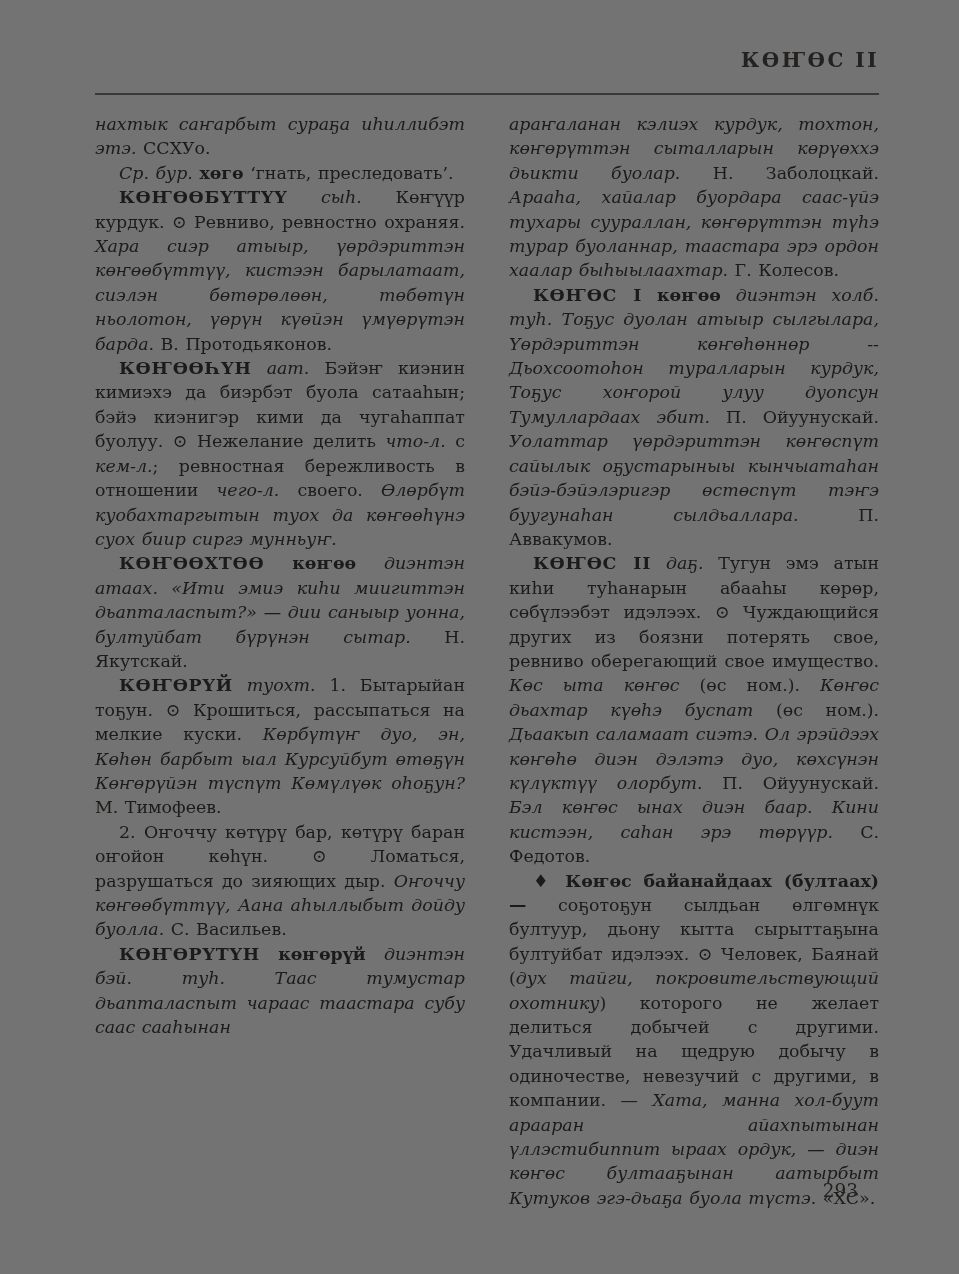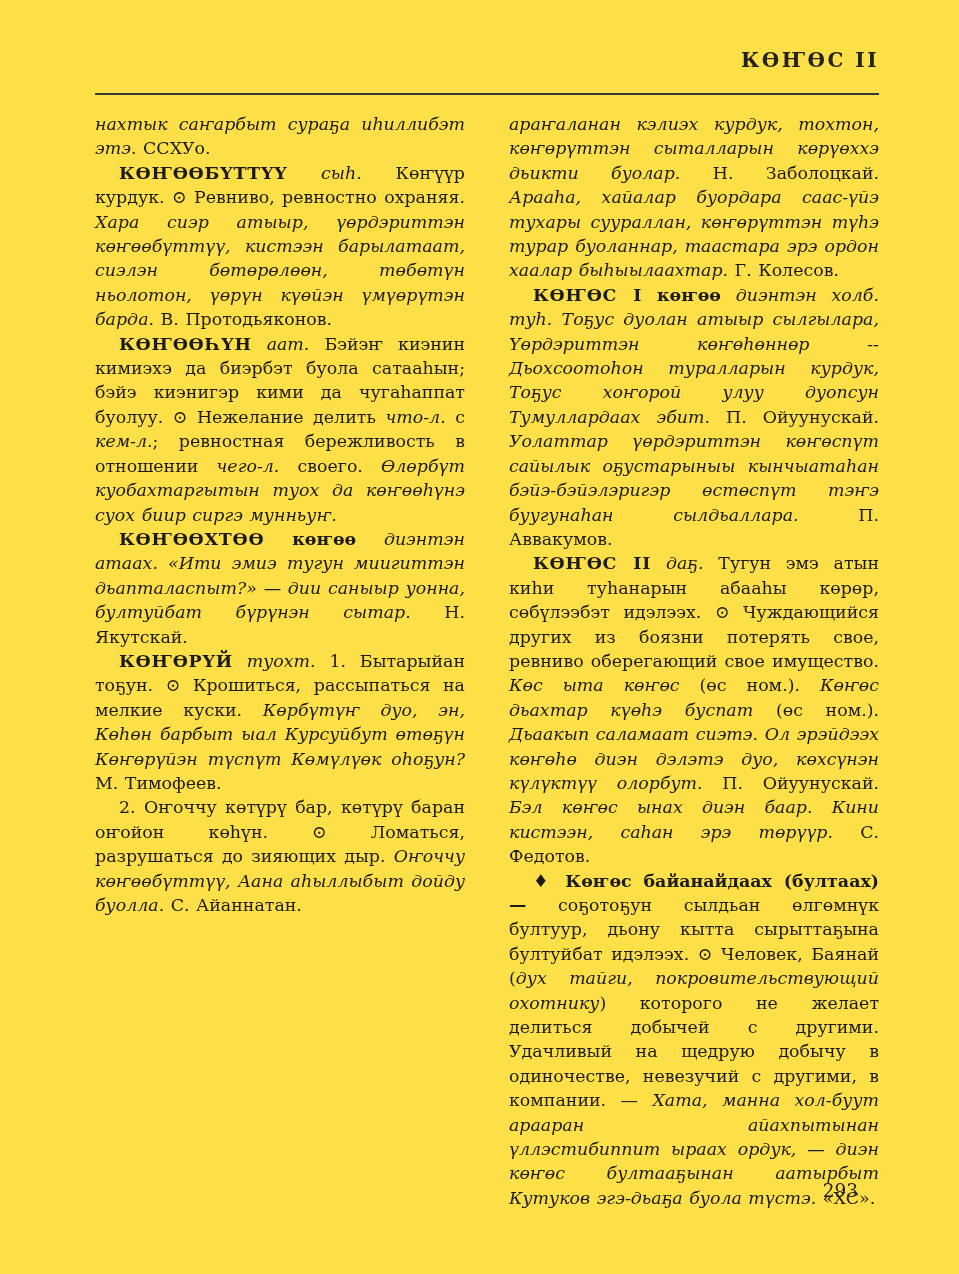--- a/index.html
+++ b/index.html
@@ -2,21 +2,21 @@
 <html><head>
 <meta charset="utf-8">
 <style>
   html, body { margin: 0; padding: 0; }
   body { background: #d9d9d9; }
   .page {
     position: relative;
     width: 959px;
     height: 1274px;
     margin: 0 auto;
-    background: #fde047;
+    background: #737373;
     color: #1d1b19;
     font-family: "DejaVu Serif", "DejaVu Sans", serif;
     overflow: hidden;
   }
   .running-header {
     position: absolute;
     top: 48px; left: 95px; right: 80px;
     text-align: right;
     font-weight: bold;
     font-size: 20px;
@@ -61,25 +61,27 @@
 </style>
 </head>
 <body>
 
 <div class="page">
   <div class="running-header">КӨҤӨС II</div>
   <div class="header-rule"></div>
   <div class="columns">
     <div class="col">
         <p class="para"><span class="seg-i">нахтык саҥарбыт сураҕа иһиллибэт этэ.</span><span> ССХУо.</span></p>
+        <p class="para indent"><span class="seg-i">Ср. бур. </span><span class="seg-b">хөгө</span><span> ‘гнать, преследовать’.</span></p>
         <p class="para indent"><span class="seg-h">КӨҤӨӨБҮТТҮҮ</span><span class="seg-i"> сыһ. </span><span>Көҥүүр курдук. ⊙ Ревниво, ревностно охраняя. </span><span class="seg-i">Хара сиэр атыыр, үөрдэриттэн </span><span class="seg-iu">көҥөөбүттүү</span><span class="seg-i">, кистээн барылатаат, сиэлэн бөтөрөлөөн, төбөтүн ньолотон, үөрүн күөйэн үмүөрүтэн барда.</span><span> В. Протодьяконов.</span></p>
         <p class="para indent"><span class="seg-h">КӨҤӨӨҺҮН</span><span class="seg-i"> аат. </span><span>Бэйэҥ киэнин кимиэхэ да биэрбэт буола сатааһын; бэйэ киэнигэр кими да чугаһаппат буолуу. ⊙ Нежелание делить </span><span class="seg-i">что-л.</span><span> с </span><span class="seg-i">кем-л.</span><span>; ревностная бережливость в отношении </span><span class="seg-i">чего-л.</span><span> своего. </span><span class="seg-i">Өлөрбүт куобахтаргытын туох да </span><span class="seg-iu">көҥөөһүнэ</span><span class="seg-i"> суох биир сиргэ мунньуҥ.</span></p>
-        <p class="para indent"><span class="seg-h">КӨҤӨӨХТӨӨ</span><span> </span><span class="seg-b">көҥөө</span><span class="seg-i"> диэнтэн атаах. </span><span class="seg-i">«Ити эмиэ тугун миигиттэн </span><span class="seg-iu">дьапталаспыт?</span><span class="seg-i">» — дии саныыр уонна, бултуйбат бүрүнэн сытар.</span><span> Н. Якутскай.</span></p>
+        <p class="para indent"><span class="seg-h">КӨҤӨӨХТӨӨ</span><span> </span><span class="seg-b">көҥөө</span><span class="seg-i"> диэнтэн атаах. </span><span class="seg-i">«Ити эмиэ киһи миигиттэн </span><span class="seg-iu">дьапталаспыт?</span><span class="seg-i">» — дии саныыр уонна, бултуйбат бүрүнэн сытар.</span><span> Н. Якутскай.</span></p>
         <p class="para indent"><span class="seg-h">КӨҤӨРҮЙ</span><span class="seg-i"> туохт. </span><span>1. Бытарыйан тоҕун. ⊙ Крошиться, рассыпаться на мелкие куски. </span><span class="seg-i">Көрбүтүҥ дуо, эн, Көһөн барбыт ыал Курсуйбут өтөҕүн </span><span class="seg-iu">Көҥөрүйэн</span><span class="seg-i"> түспүт Көмүлүөк оһоҕун?</span><span> М. Тимофеев.</span></p>
-        <p class="para indent"><span>2. Оҥоччу көтүрү бар, көтүрү баран оҥойон көһүн. ⊙ Ломаться, разрушаться до зияющих дыр. </span><span class="seg-i">Оҥоччу </span><span class="seg-iu">көҥөөбүттүү</span><span class="seg-i">, Аана аһыллыбыт дойду буолла.</span><span> С. Айаннатан.</span></p>
+        <p class="para indent"><span>2. Оҥоччу көтүрү бар, көтүрү баран оҥойон көһүн. ⊙ Ломаться, разрушаться до зияющих дыр. </span><span class="seg-i">Оҥоччу </span><span class="seg-iu">көҥөөбүттүү</span><span class="seg-i">, Аана аһыллыбыт дойду буолла.</span><span> С. Васильев.</span></p>
+        <p class="para indent"><span class="seg-h">КӨҤӨРҮТҮН</span><span> </span><span class="seg-b">көҥөрүй</span><span class="seg-i"> диэнтэн бэй. туһ. </span><span class="seg-i">Таас тумустар дьапталаспыт чараас таастара субу саас сааһынан</span></p>
       </div>
     <div class="col">
         <p class="para"><span class="seg-i">араҥаланан кэлиэх курдук, тохтон, </span><span class="seg-iu">көҥөрүттэн</span><span class="seg-i"> сыталларын көрүөххэ дьикти буолар.</span><span> Н. Заболоцкай. </span><span class="seg-i">Арааһа, хайалар буордара саас-үйэ тухары суураллан, </span><span class="seg-iu">көҥөрүттэн</span><span class="seg-i"> түһэ турар буоланнар, таастара эрэ ордон хаалар быһыылаахтар.</span><span> Г. Колесов.</span></p>
         <p class="para indent"><span class="seg-h">КӨҤӨС I</span><span> </span><span class="seg-b">көҥөө</span><span class="seg-i"> диэнтэн холб. туһ. </span><span class="seg-i">Тоҕус дуолан атыыр сылгылара, Үөрдэриттэн </span><span class="seg-iu">көҥөһөннөр</span><span class="seg-i"> -- Дьохсоотоһон туралларын курдук, Тоҕус хоҥорой улуу дуопсун Тумуллардаах эбит.</span><span> П. Ойуунускай. </span><span class="seg-i">Уолаттар үөрдэриттэн </span><span class="seg-iu">көҥөспүт</span><span class="seg-i"> сайылык оҕустарыныы кынчыатаһан бэйэ-бэйэлэригэр өстөспүт тэҥэ буугунаһан сылдьаллара.</span><span> П. Аввакумов.</span></p>
         <p class="para indent"><span class="seg-h">КӨҤӨС II</span><span class="seg-i"> даҕ. </span><span>Тугун эмэ атын киһи туһанарын абааһы көрөр, сөбүлээбэт идэлээх. ⊙ Чуждающийся других из боязни потерять свое, ревниво оберегающий свое имущество. </span><span class="seg-i">Көс ыта </span><span class="seg-iu">көҥөс</span><span> (өс ном.). </span><span class="seg-iu">Көҥөс</span><span class="seg-i"> дьахтар күөһэ буспат</span><span> (өс ном.). </span><span class="seg-i">Дьаакып саламаат сиэтэ. Ол эрэйдээх </span><span class="seg-iu">көҥөһө</span><span class="seg-i"> диэн дэлэтэ дуо, көхсүнэн күлүктүү олорбут.</span><span> П. Ойуунускай. </span><span class="seg-i">Бэл </span><span class="seg-iu">көҥөс</span><span class="seg-i"> ынах диэн баар. Кини кистээн, саһан эрэ төрүүр.</span><span> С. Федотов.</span></p>
         <p class="para indent"><span class="seg-b">♦ Көҥөс байанайдаах (бултаах) —</span><span> соҕотоҕун сылдьан өлгөмнүк бултуур, дьону кытта сырыттаҕына бултуйбат идэлээх. ⊙ Человек, Баянай (</span><span class="seg-i">дух тайги, покровительствующий охотнику</span><span>) которого не желает делиться добычей с другими. Удачливый на щедрую добычу в одиночестве, невезучий с другими, в компании. — </span><span class="seg-i">Хата, манна хол-буут арааран айахпытынан үллэстибиппит ыраах ордук, — диэн </span><span class="seg-iu">көҥөс</span><span class="seg-i"> </span><span class="seg-iu">бултааҕынан</span><span class="seg-i"> аатырбыт Кутуков эгэ-дьаҕа буола түстэ.</span><span> «ХС».</span></p>
       </div>
   </div>
   <div class="page-number">293</div>
 </div>

